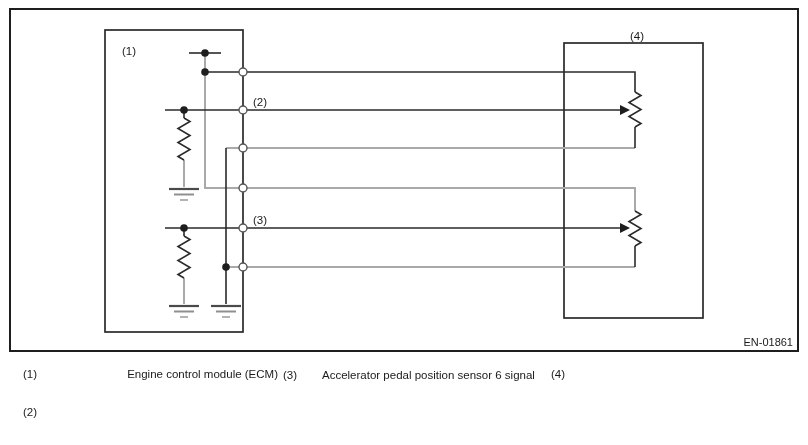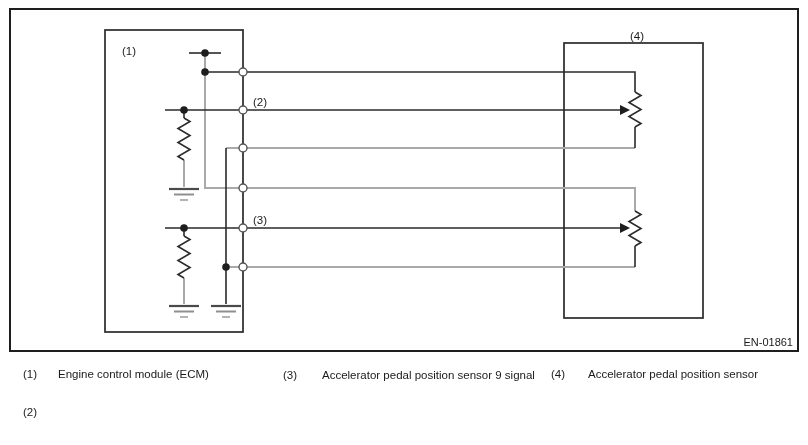--- a/index.html
+++ b/index.html
@@ -100,31 +100,30 @@
     <text class="svg-label" x="253" y="224">(3)</text>
     <text class="svg-label" x="630" y="40">(4)</text>
 
     <text class="svg-code" x="793" y="346" text-anchor="end">EN-01861</text>
   </svg>
 
   <div>
 
     <div class="legend-item" style="left:23px; top:366px;">
       <span class="legend-num" style="width:35px;">(1)</span>
-      <span class="legend-txt" style="width:220px;">Engine control module (ECM)</span>
+      <span class="legend-txt" style="width:220px;text-align:right;">Engine control module (ECM)</span>
     </div>
 
     <div class="legend-item" style="left:23px; top:404px;">
       <span class="legend-num" style="width:35px;">(2)</span>
     </div>
 
     <div class="legend-item" style="left:283px; top:367px;">
       <span class="legend-num" style="width:39px;">(3)</span>
-      <span class="legend-txt" style="width:215px;">Accelerator pedal position sensor 9 signal</span>
+      <span class="legend-txt" style="width:215px;">Accelerator pedal position sensor 6 signal</span>
     </div>
 
     <div class="legend-item" style="left:551px; top:366px;">
       <span class="legend-num" style="width:37px;">(4)</span>
-      <span class="legend-txt" style="width:220px;">Accelerator pedal position sensor</span>
     </div>
 
   </div>
 </div>
 
 </body></html>

